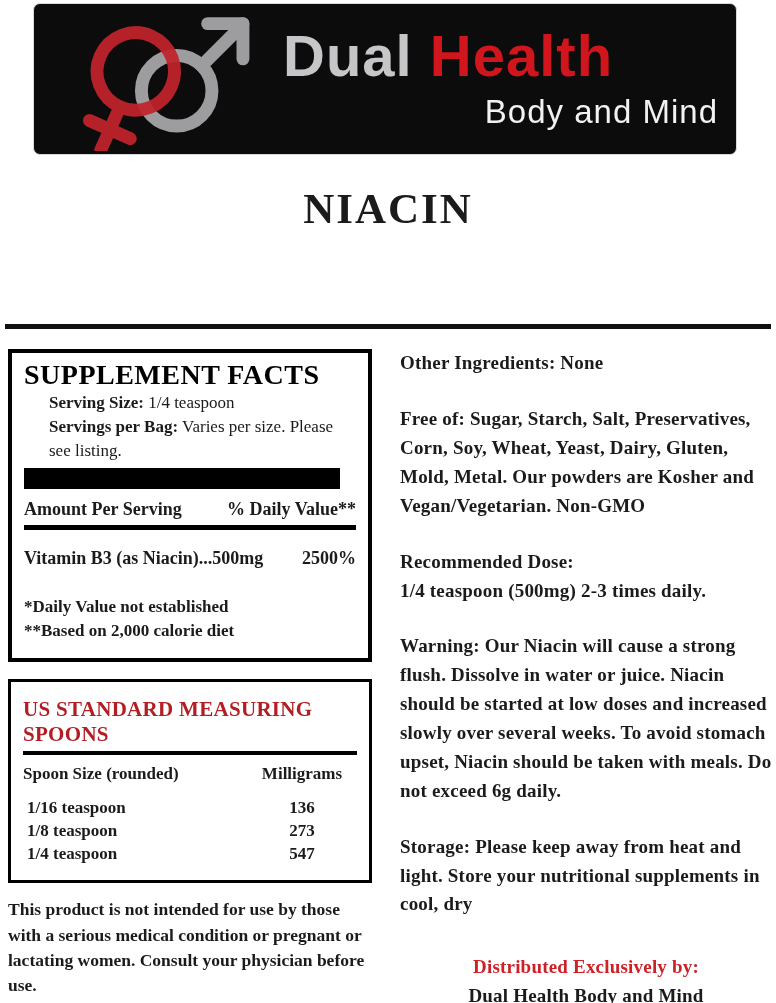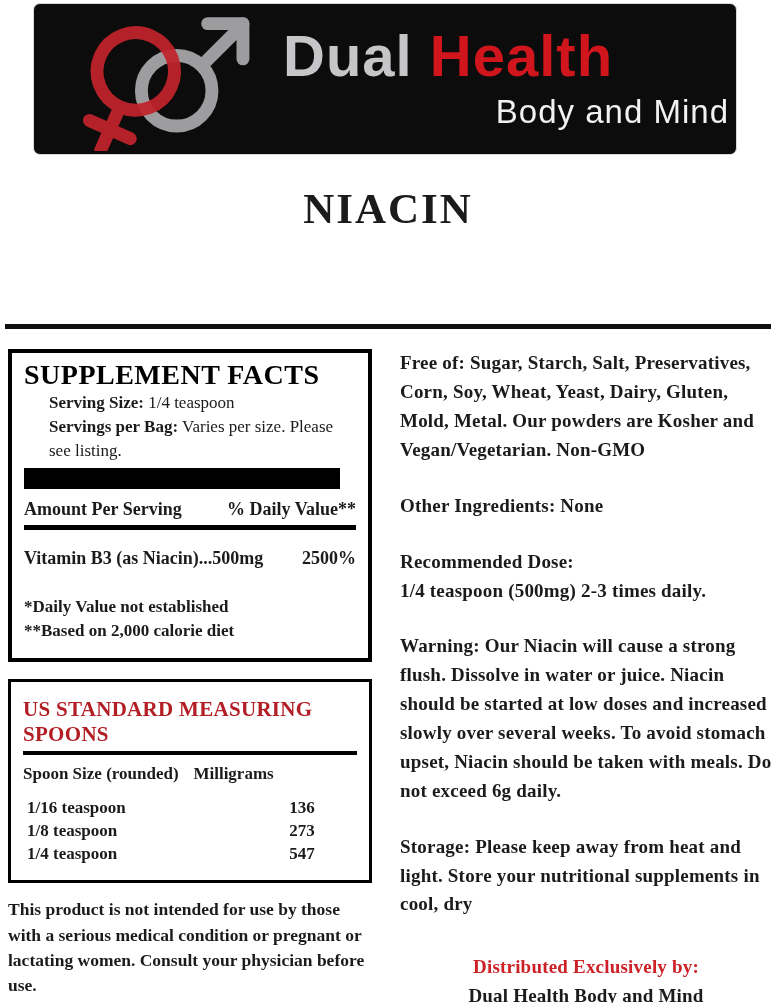--- a/index.html
+++ b/index.html
@@ -4,21 +4,21 @@
 <style>
   html,body{margin:0;padding:0;}
   body{
     width:776px;height:1003px;background:#ffffff;overflow:hidden;
     font-family:"Liberation Serif", serif;color:#1b1b1b;position:relative;
   }
   
   .banner{
     margin:3px 39px 0 33px;height:152px;background:#0c0c0c;
     border-radius:7px;display:flex;align-items:center;box-sizing:border-box;
-    padding:0 7px 0 24px;border:1px solid #d9d9d9;
+    padding:0 18px 0 24px;border:1px solid #d9d9d9;
   }
   .logo-mark{flex:0 0 auto;margin-top:6px;}
   .logo-text{flex:1;display:flex;flex-direction:column;margin-left:10px;}
   .brand-line{
     font-family:"Liberation Sans", sans-serif;font-weight:bold;
     font-size:58px;letter-spacing:1px;line-height:1;white-space:nowrap;
   }
   .brand-gray{color:#c6c6c8;}
   .brand-red{color:#d0151d;}
   .tagline{
@@ -43,21 +43,21 @@
   .b{font-weight:bold;}
   .black-bar{height:21px;background:#000;margin:5px 16px 10px 0;}
   .facts-head-row{display:flex;justify-content:space-between;font-weight:bold;font-size:18px;margin-top:4px;}
   .thick-rule{height:5px;background:#000;margin-top:5px;}
   .vit-row{display:flex;justify-content:space-between;font-size:18px;font-weight:600;margin-top:18px;}
   .footnotes{margin-top:26px;font-size:17px;font-weight:600;line-height:1.4;}
   
   .spoons-box{border:3px solid #000;margin-top:17px;padding:15px 12px 14px;box-sizing:border-box;}
   .spoons-title{color:#b21e24;font-size:21px;font-weight:bold;letter-spacing:0.3px;}
   .spoons-rule{height:4px;background:#000;margin-top:4px;}
-  .spoons-head{display:flex;font-size:17px;font-weight:600;margin-top:9px;}
+  .spoons-head{display:flex;justify-content:space-between;font-size:17px;font-weight:600;margin-top:9px;}
   .spoon-rows{margin-top:13px;}
   .spoon-row{display:flex;justify-content:space-between;font-size:17px;font-weight:600;line-height:1.35;}
   .mg-col{flex:0 0 110px;text-align:center;}
   .size-col{padding-left:4px;}
   
   .warn-block{margin-top:14px;font-size:17.5px;font-weight:600;line-height:1.45;}
   .red-label{color:#cc2127;font-weight:bold;}
   
   .rp{margin:0 0 27px;}
   .center-block{text-align:center;margin-top:34px;line-height:1.5;}
@@ -148,22 +148,22 @@
       </div>
     </div>
 
     <div class="warn-block">
       <div>This product is not intended for use by those with a serious medical condition or pregnant or lactating women.  Consult your physician before use.</div>
 
     </div>
   </div>
 
   <div class="col-right">
+    <p class="rp">Other Ingredients:  None</p>
     <p class="rp">Free of:  Sugar, Starch, Salt, Preservatives, Corn, Soy, Wheat, Yeast, Dairy, Gluten, Mold, Metal.  Our powders are Kosher and Vegan/Vegetarian.  Non-GMO</p>
-    <p class="rp">Other Ingredients:  None</p>
     <p class="rp">
       <span>Recommended Dose:</span><br>
       <span>1/4 teaspoon (500mg) 2-3 times daily.</span>
     </p>
     <p class="rp">Warning:  Our Niacin will cause a strong flush.  Dissolve in water or juice.  Niacin should be started at low doses and increased slowly over several weeks. To avoid stomach upset, Niacin should be taken with meals.  Do not exceed 6g daily.</p>
     <p class="rp" style="margin-bottom:0;">Storage: Please keep away from heat and light.  Store your nutritional supplements in cool, dry</p>
 
     <div class="center-block">
       <div class="dist-label">Distributed Exclusively by:</div>
       <div>Dual Health Body and Mind</div>

